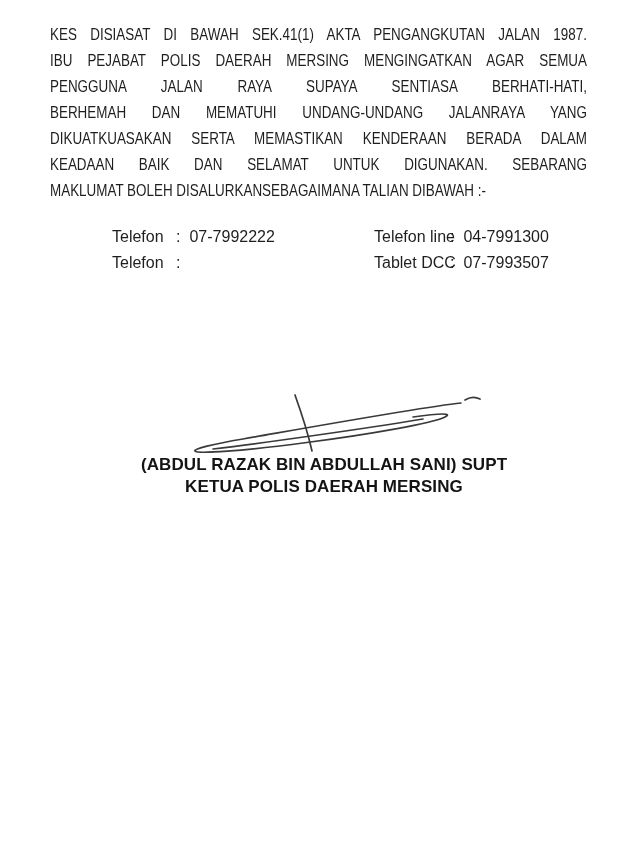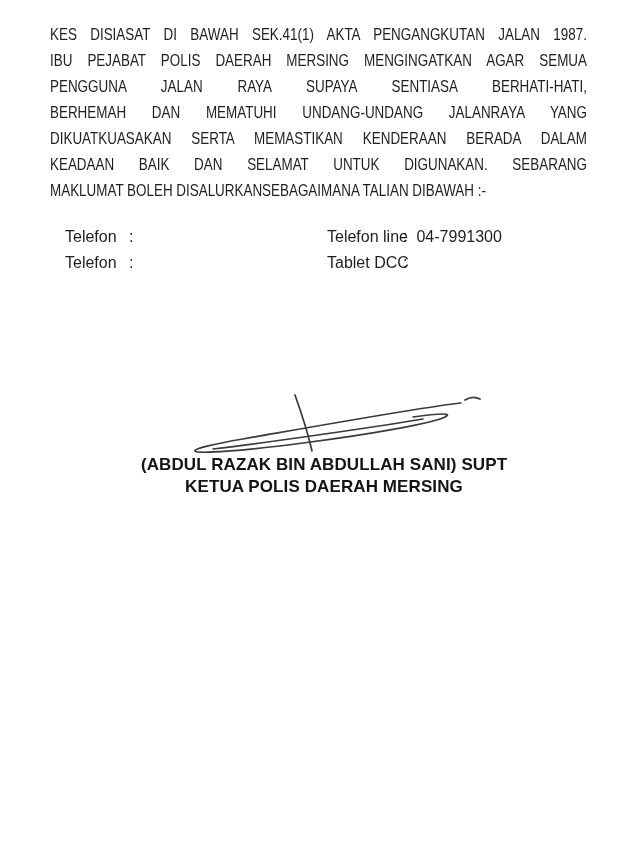--- a/index.html
+++ b/index.html
@@ -46,21 +46,21 @@
     position: absolute;
     left: 65px;
     top: 224px;
     display: flex;
     font-size: 16px;
     line-height: 26px;
     color: #1e1e1e;
   }
   .ccol { display: block; }
   .ccol.left  { width: 262px; }
-  .crow { display: flex; white-space: nowrap; }
+  .crow { display: flex; white-space: nowrap; margin-left: 47px; }
   .clabel { display: inline-block; }
   .ccol.left  .clabel { width: 64px; }
   .ccol.right .clabel { width: 76px; }
   .csep { display: inline-block; }
   .cvalue { margin-left: 9px; }
 
   
   .signature {
     position: absolute;
     left: 183px;
@@ -102,35 +102,37 @@
     <div class="pline">DIKUATKUASAKAN SERTA MEMASTIKAN KENDERAAN BERADA DALAM</div>
     <div class="pline">KEADAAN BAIK DAN SELAMAT UNTUK DIGUNAKAN. SEBARANG</div>
     <div class="pline last">MAKLUMAT BOLEH DISALURKANSEBAGAIMANA TALIAN DIBAWAH :-</div>
   </div>
 
   <div class="contacts">
     <div class="ccol left">
       <div class="crow">
         <span class="clabel">Telefon</span>
         <span class="csep">:</span>
+        <span class="cvalue">07-7992222</span>
       </div>
       <div class="crow">
         <span class="clabel">Telefon</span>
         <span class="csep">:</span>
       </div>
     </div>
     <div class="ccol right">
       <div class="crow">
         <span class="clabel">Telefon line</span>
         <span class="csep">:</span>
         <span class="cvalue">04-7991300</span>
       </div>
       <div class="crow">
         <span class="clabel">Tablet DCC</span>
         <span class="csep">:</span>
+        <span class="cvalue">07-7993507</span>
       </div>
     </div>
   </div>
 
   <svg class="signature" viewBox="0 0 302 78" xmlns="http://www.w3.org/2000/svg" aria-hidden="true">
 
     <path d="M 278 22
              C 240 26, 140 44, 60 58
              C 30 63, 10 68, 12 70
              C 14 73, 60 70, 120 62

